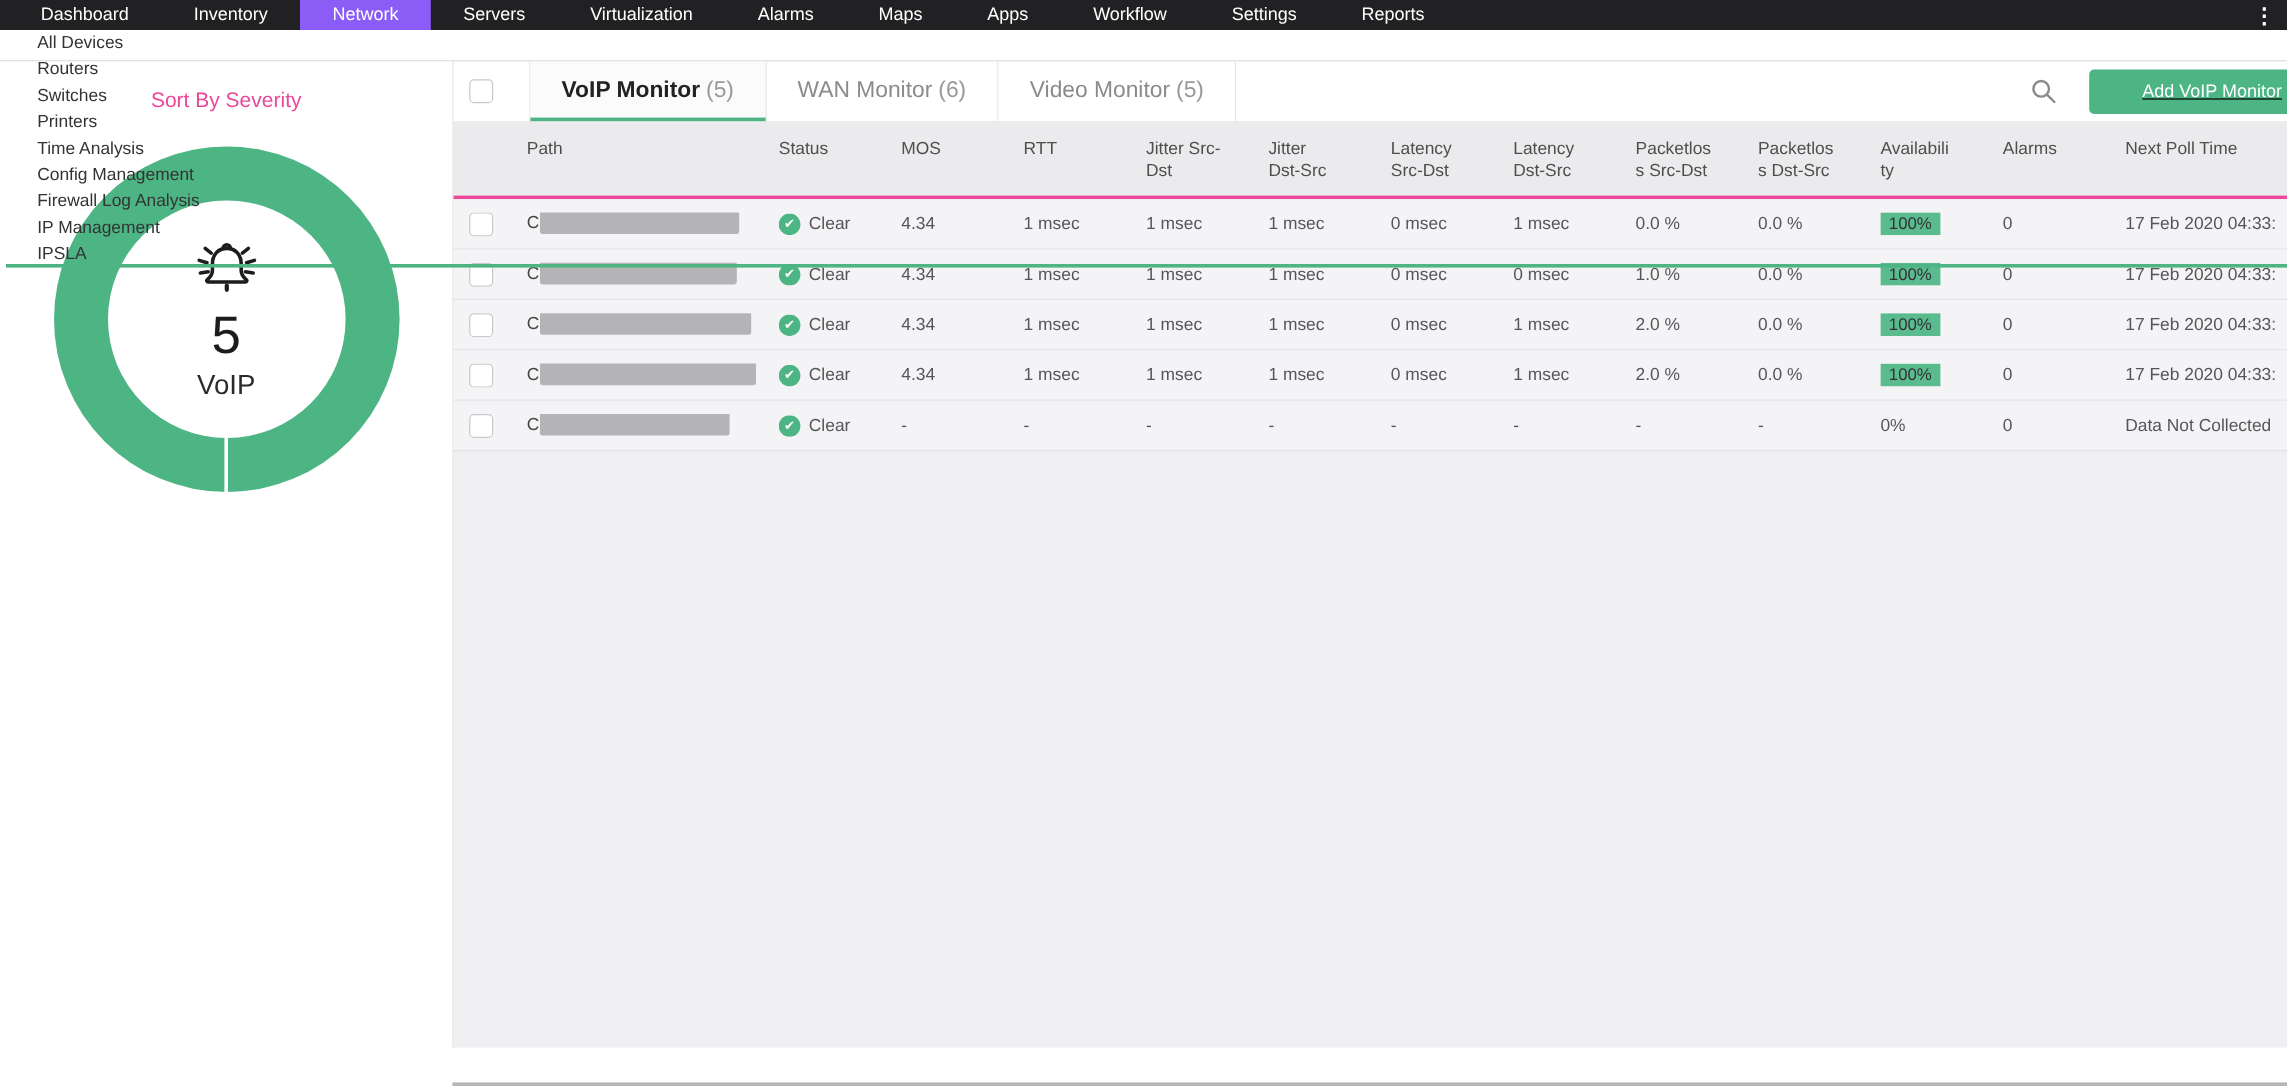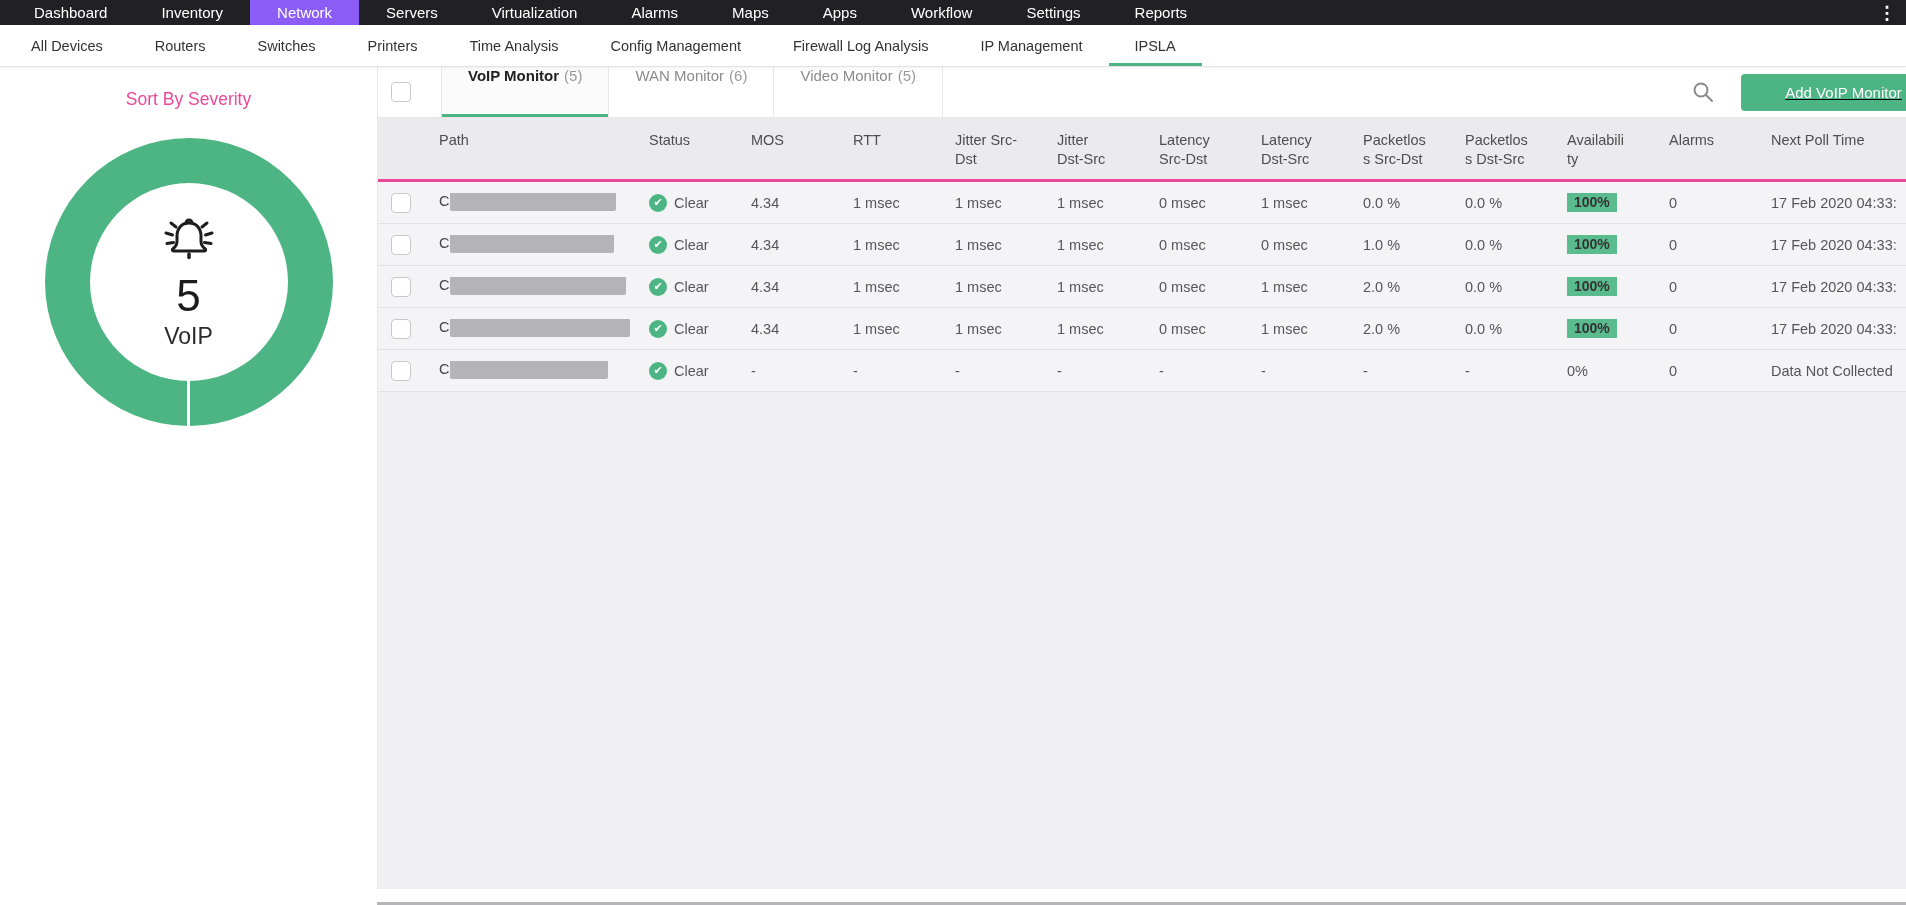--- a/index.html
+++ b/index.html
@@ -7,42 +7,42 @@
   body { font-family:"Liberation Sans", sans-serif; }
   .screen { position:relative; width:1906px; height:905px; overflow:hidden; background:#fff; }
 
   
   .topnav { height:25px; background:#212124; display:flex; align-items:stretch; padding-left:7px; }
   .nav-item { display:flex; align-items:center; padding:0 27px; font-size:15px; color:#fff; cursor:pointer; }
   .nav-item.active { background:#8b5cf6; }
   .nav-dots { margin-left:auto; display:flex; align-items:center; padding:0 10px; color:#fff; font-size:18px; font-weight:bold; cursor:pointer; }
 
   
-  .subnav { height:42px; background:#fff; display:flex; align-items:stretch; padding-left:5px; border-bottom:1px solid #e2e2e4; box-shadow:0 1px 3px rgba(0,0,0,.05); position:relative; z-index:2; }
+  .subnav { height:26px; background:#fff; display:flex; align-items:stretch; padding-left:5px; border-bottom:1px solid #e2e2e4; box-shadow:0 1px 3px rgba(0,0,0,.05); position:relative; z-index:2;flex-direction:column; }
   .subnav-item { display:flex; align-items:center; padding:3px 26px 0 26px; font-size:14.5px; color:#333; border-bottom:3px solid transparent; cursor:pointer; }
   .subnav-item.active { border-bottom-color:#4cb583; }
 
   
   .content { display:flex; height:822px; }
   .left-panel { width:377px; flex:none; background:#fff; display:flex; flex-direction:column; align-items:center; }
   .panel-title { margin-top:22px; font-size:17.5px; color:#ec4899; }
   .donut { position:relative; width:288px; height:288px; margin-top:28px; border-radius:50%; background:#4cb583; cursor:pointer; }
   .donut-hole { position:absolute; left:45px; top:45px; width:198px; height:198px; border-radius:50%; background:#fff; display:flex; flex-direction:column; align-items:center; justify-content:center; }
   .donut-notch { position:absolute; left:50%; bottom:0; width:3px; height:45px; margin-left:-1.5px; background:#fff; }
   .donut-count { font-size:44px; color:#1c1c1c; line-height:1.1; margin-top:4px; }
   .donut-label { font-size:23px; color:#2a2a2a; margin-top:3px; }
 
   .main { flex:1; min-width:0; background:#f0f0f2; display:flex; flex-direction:column; border-left:1px solid #e8e8ea; position:relative; }
 
   
   .toolbar { height:51px; flex:none; background:#fff; display:flex; align-items:stretch; border-bottom:1px solid #e6e6e8; }
   .checkbox { width:20px; height:20px; border:1px solid #c9c9cb; border-radius:4px; background:#fff; cursor:pointer; flex:none; }
   .toolbar > .checkbox { align-self:center; margin-left:13px; margin-right:30px; }
   .tabs { display:flex; align-items:stretch; border-left:1px solid #e8e8ea; }
-  .tab { display:flex; align-items:flex-start; padding:0 26px; font-size:15px; color:#8b8b8b; border-right:1px solid #e8e8ea; position:relative; cursor:pointer; white-space:nowrap; }
+  .tab { display:flex; align-items:center; padding:0 26px; font-size:19px; color:#8b8b8b; border-right:1px solid #e8e8ea; position:relative; cursor:pointer; white-space:nowrap; }
   .tab.active { background:#fbfbfc; }
   .tab.active .tab-label { font-weight:bold; color:#222; }
   .tab.active::after { content:""; position:absolute; left:0; right:0; bottom:0; height:3px; background:#4cb583; }
   .tab-count { margin-left:5px; color:#999; }
   .toolbar-right { margin-left:auto; display:flex; align-items:center;text-decoration:underline; }
   .search-btn { width:22px; height:22px; margin-right:27px; cursor:pointer; }
   .add-btn { height:37px; width:205px; margin-right:-40px; background:#4cb583; border:none; border-radius:4px; color:#fff; font-size:15px; font-family:"Liberation Sans",sans-serif; cursor:pointer; }
 
   
   .table-header { display:flex; flex:none; background:#ebebed; min-height:64px; padding-top:13px; font-size:14.5px; color:#4e4e4e; border-bottom:3px solid #ec4899; }
@@ -51,21 +51,21 @@
   .c-path { width:210px; flex:none; }
   .c-std { width:102px; flex:none; }
   .c-next { flex:1; min-width:0; }
 
   .row { display:flex; align-items:center; height:42px; flex:none; background:#f4f4f6; border-bottom:1px solid #e2e2e5; font-size:14.5px; color:#565658; }
   .cell { padding-right:10px; white-space:nowrap; overflow:hidden; }
   .path-prefix { color:#454545; }
   .redact { display:inline-block; height:19px; background:#b4b4b6; border-radius:2px; margin-left:1px; vertical-align:middle; position:relative; top:-1px; }
   .status-cell { display:flex; align-items:center; }
   .status-icon { width:18px; height:18px; border-radius:50%; background:#4cb583; color:#fff; font-size:11px; display:inline-flex; align-items:center; justify-content:center; margin-right:7px; flex:none; }
-  .avail-badge { display:inline-block; min-width:47px; background:#5abb8f; color:#333; padding:1px 7px 2px 7px; font-size:14px;font-weight:bold; }
+  .avail-badge { display:inline-block; min-width:47px; background:#5abb8f; color:#333; padding:1px 7px 2px 7px; font-size:14px; }
 
   .hscrollbar { position:absolute; left:377px; right:0; bottom:0; height:3px; background:#b6b6b9; }
 </style>
 </head>
 <body>
 
 <div class="screen">
 
   <div class="topnav">
     <div style="display:flex;align-items:stretch;">

